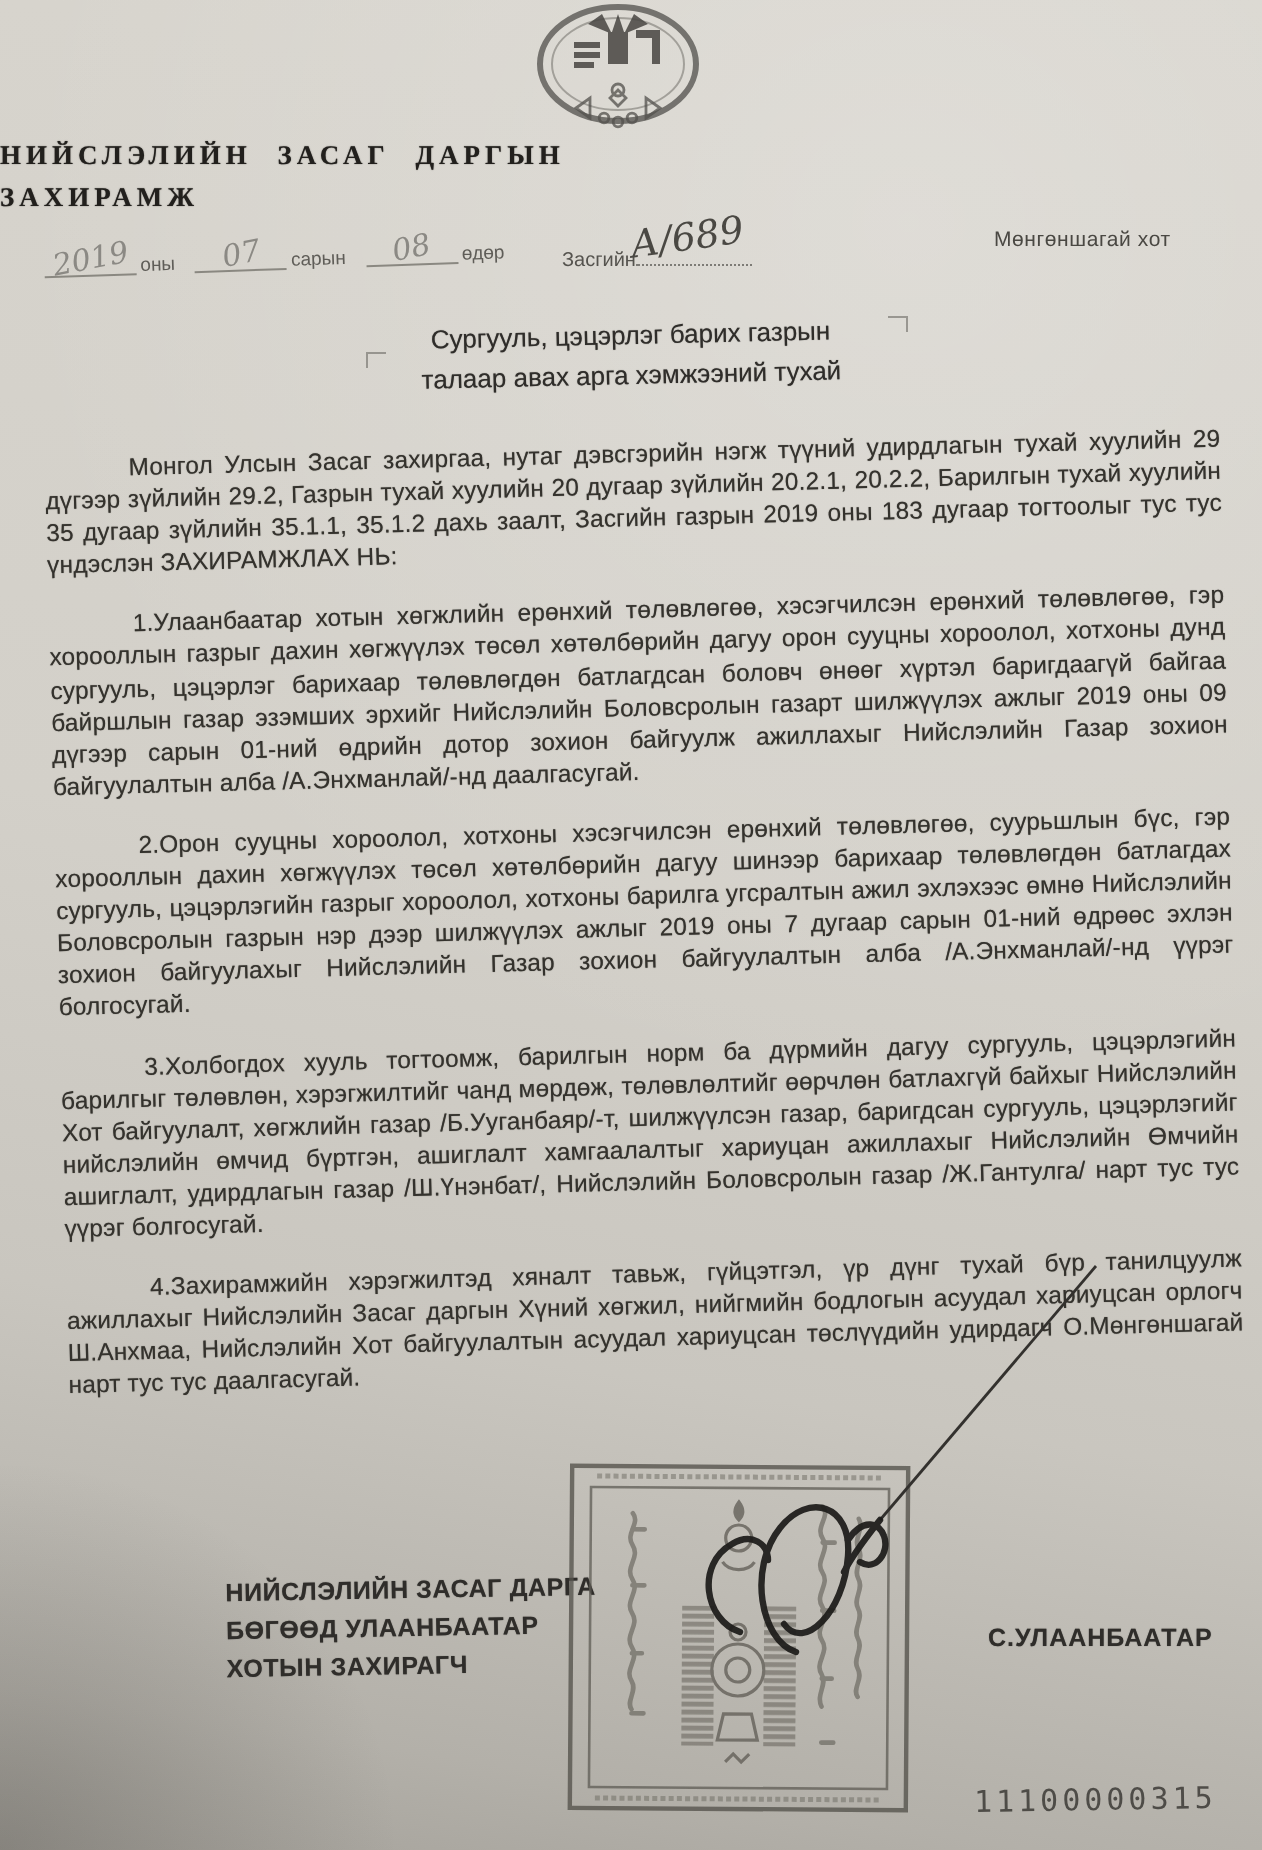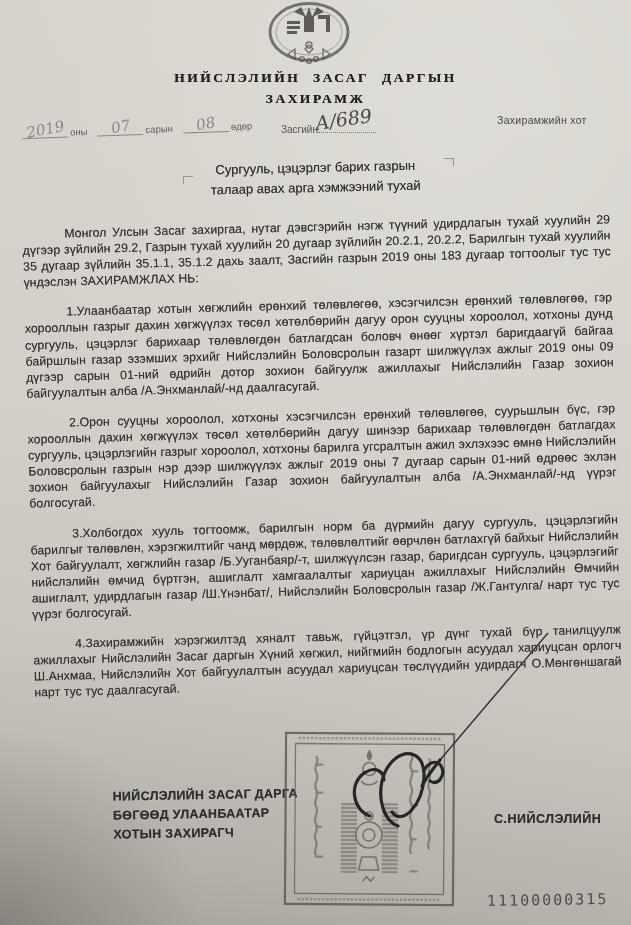--- a/index.html
+++ b/index.html
@@ -11,21 +11,21 @@
       radial-gradient(120% 80% at 72% 12%, rgba(255,255,255,.20), transparent 60%),
       linear-gradient(189deg,#d8d5ce 0%,#d3d0c9 48%,#c9c6bf 72%,#b3b0a9 92%,#a5a29b 100%);
   }
   .abs{position:absolute;}
 
   
   .emblem{left:266px;top:2px;width:86px;height:66px;opacity:.85;}
 
   
   .org-header{
-    top:68px;left:0;width:100%;text-align:center;
+    top:68px;left:0;width:100%;text-align:left;
     font-family:"Liberation Serif",serif;font-weight:bold;
     font-size:13.5px;line-height:1.55;letter-spacing:2.5px;word-spacing:7px;
     color:#22201d;text-shadow:0 0 .6px rgba(34,32,29,.7);
   }
 
   
   .date-left{left:22px;top:116px;font-size:9.5px;color:#5f5d58;white-space:nowrap;transform:rotate(-2deg);}
   .u{display:inline-block;width:46px;border-bottom:1px solid #8a8881;text-align:center;margin-right:2px;}
   .hw{
     display:inline-block;font-family:"DejaVu Serif",serif;font-style:italic;
@@ -113,21 +113,21 @@
 
   <div class="abs date-left">
     <span class="u"><span class="hw">2019</span></span><span class="dlbl">оны</span><span class="u"><span class="hw">07</span></span><span class="dlbl">сарын</span><span class="u"><span class="hw">08</span></span><span class="dlbl">өдөр</span>
   </div>
 
   <div class="abs doc-no">
     <span>Засгийн</span><span class="dots"></span>
     <span class="hw-no">А/689</span>
   </div>
 
-  <div class="abs city">Захирамжийн хот</div>
+  <div class="abs city">Мөнгөншагай хот</div>
 
   <div class="abs title-block">
     <div>Сургууль, цэцэрлэг барих газрын</div>
     <div>талаар авах арга хэмжээний тухай</div>
   </div>
   <div class="abs cm cm-left"></div>
   <div class="abs cm cm-right"></div>
 
   <div class="abs body-block">
     <p>Монгол Улсын Засаг захиргаа, нутаг дэвсгэрийн нэгж түүний удирдлагын тухай хуулийн 29 дүгээр зүйлийн 29.2, Газрын тухай хуулийн 20 дугаар зүйлийн 20.2.1, 20.2.2, Барилгын тухай хуулийн 35 дугаар зүйлийн 35.1.1, 35.1.2 дахь заалт, Засгийн газрын 2019 оны 183 дугаар тогтоолыг тус тус үндэслэн ЗАХИРАМЖЛАХ НЬ:</p>
@@ -135,21 +135,21 @@
     <p>2.Орон сууцны хороолол, хотхоны хэсэгчилсэн ерөнхий төлөвлөгөө, суурьшлын бүс, гэр хорооллын дахин хөгжүүлэх төсөл хөтөлбөрийн дагуу шинээр барихаар төлөвлөгдөн батлагдах сургууль, цэцэрлэгийн газрыг хороолол, хотхоны барилга угсралтын ажил эхлэхээс өмнө Нийслэлийн Боловсролын газрын нэр дээр шилжүүлэх ажлыг 2019 оны 7 дугаар сарын 01-ний өдрөөс эхлэн зохион байгуулахыг Нийслэлийн Газар зохион байгуулалтын алба /А.Энхманлай/-нд үүрэг болгосугай.</p>
     <p>3.Холбогдох хууль тогтоомж, барилгын норм ба дүрмийн дагуу сургууль, цэцэрлэгийн барилгыг төлөвлөн, хэрэгжилтийг чанд мөрдөж, төлөвлөлтийг өөрчлөн батлахгүй байхыг Нийслэлийн Хот байгуулалт, хөгжлийн газар /Б.Ууганбаяр/-т, шилжүүлсэн газар, баригдсан сургууль, цэцэрлэгийг нийслэлийн өмчид бүртгэн, ашиглалт хамгаалалтыг хариуцан ажиллахыг Нийслэлийн Өмчийн ашиглалт, удирдлагын газар /Ш.Үнэнбат/, Нийслэлийн Боловсролын газар /Ж.Гантулга/ нарт тус тус үүрэг болгосугай.</p>
     <p>4.Захирамжийн хэрэгжилтэд хяналт тавьж, гүйцэтгэл, үр дүнг тухай бүр танилцуулж ажиллахыг Нийслэлийн Засаг даргын Хүний хөгжил, нийгмийн бодлогын асуудал хариуцсан орлогч Ш.Анхмаа, Нийслэлийн Хот байгуулалтын асуудал хариуцсан төслүүдийн удирдагч О.Мөнгөншагай нарт тус тус даалгасугай.</p>
   </div>
 
   <div class="abs sig-position">
     <div>НИЙСЛЭЛИЙН ЗАСАГ ДАРГА</div>
     <div>БӨГӨӨД УЛААНБААТАР</div>
     <div>ХОТЫН ЗАХИРАГЧ</div>
   </div>
-  <div class="abs sig-name">С.НИЙСЛЭЛИЙН</div>
+  <div class="abs sig-name">С.УЛААНБААТАР</div>
 
   <svg class="abs stamp" viewBox="0 0 173 176">
     <defs>
       <pattern id="hx" width="5" height="4" patternUnits="userSpaceOnUse">
         <rect width="5" height="2.4" fill="#6b6860"></rect>
       </pattern>
     </defs>
     <rect x="2.5" y="2.5" width="168" height="171" fill="none" stroke="#55534d" stroke-width="2.2" opacity=".9"></rect>
     <rect x="12" y="13" width="149" height="150" fill="none" stroke="#5e5c55" stroke-width="1.3" opacity=".85"></rect>
     <line x1="15" y1="7.5" x2="158" y2="7.5" stroke="#6b6860" stroke-width="2.5" stroke-dasharray="2.5,1.6" opacity=".55"></line>

